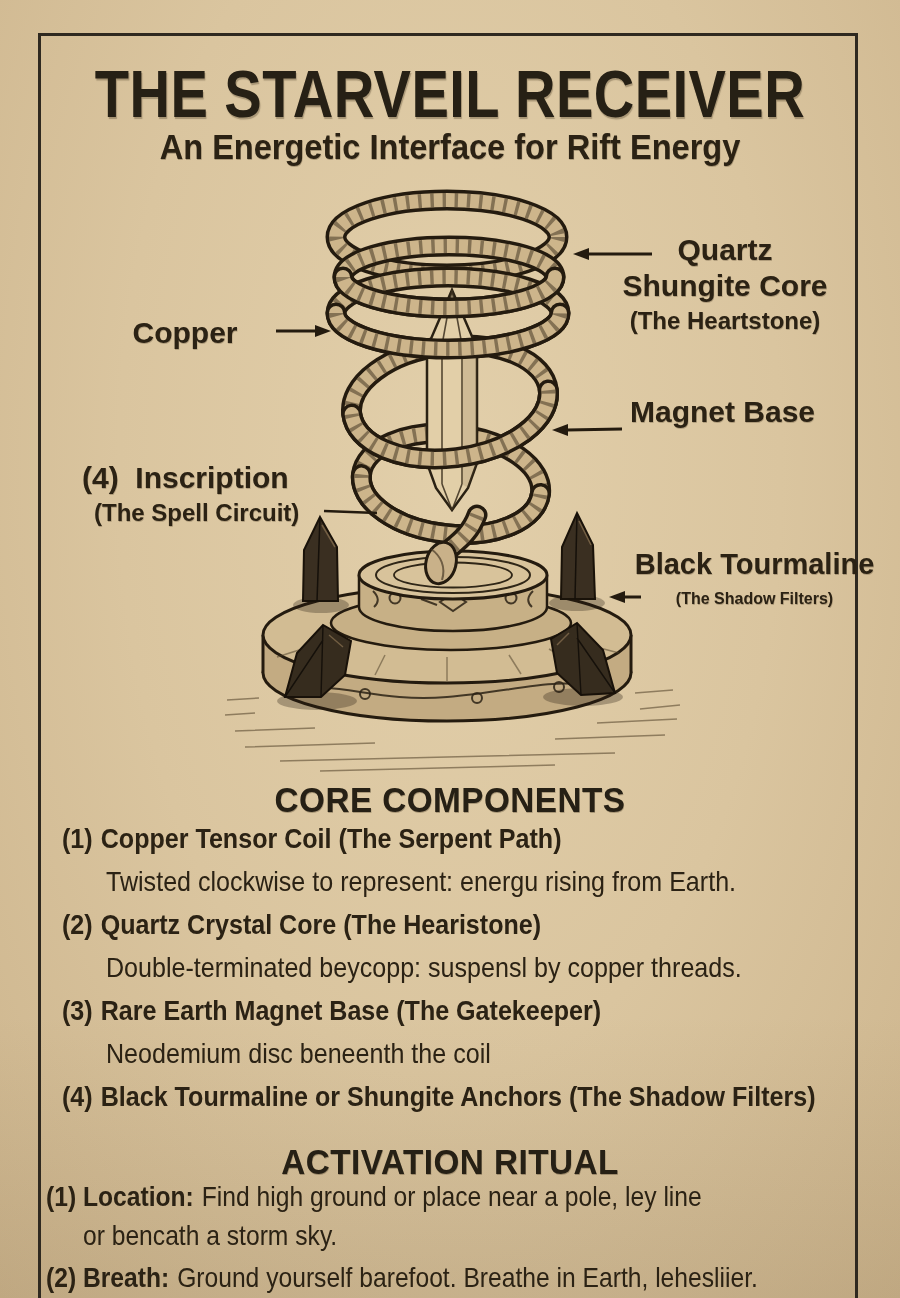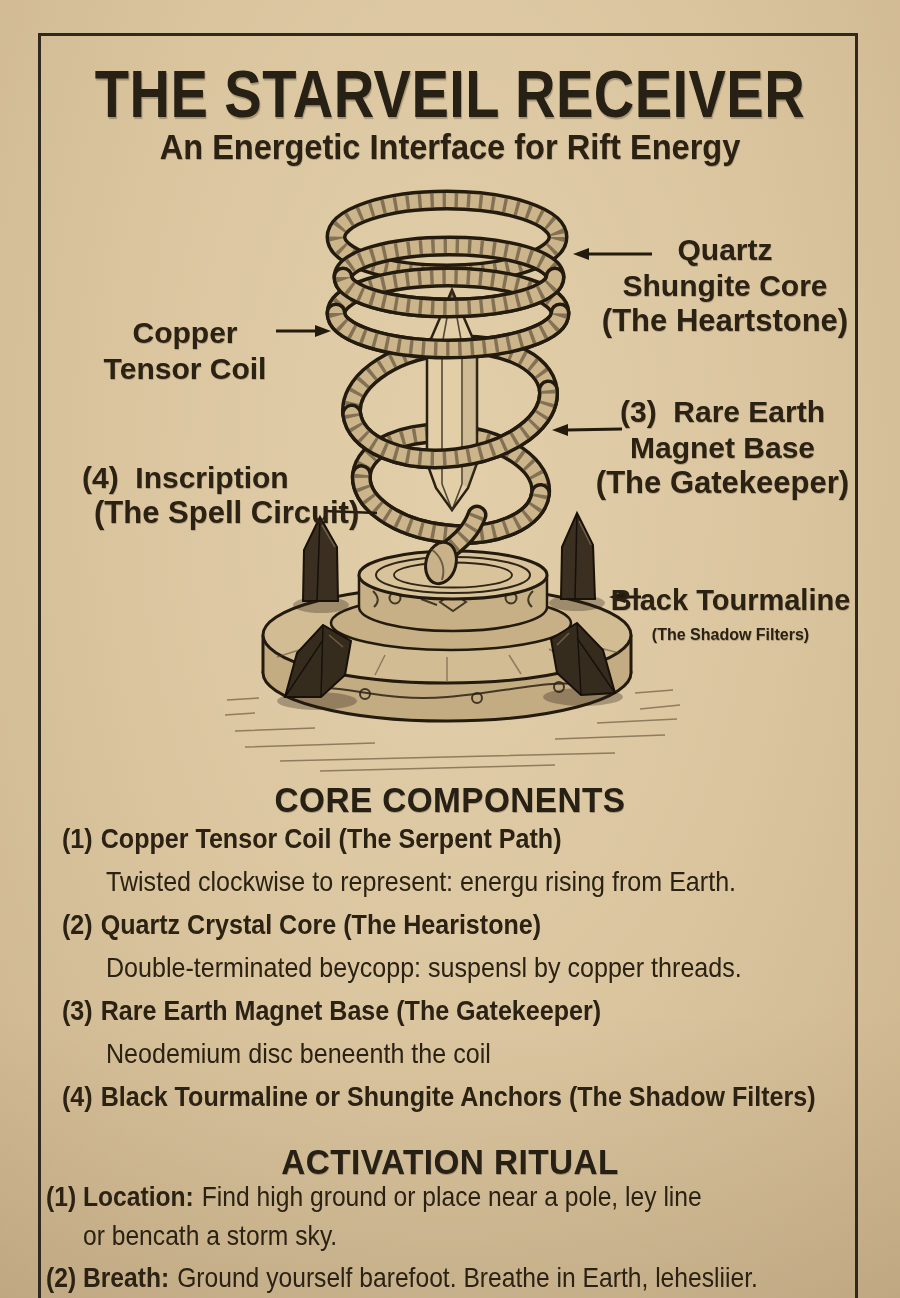--- a/index.html
+++ b/index.html
@@ -22,21 +22,21 @@
     transform:scale(.85,1);text-shadow:1px 2px 1px rgba(50,35,15,.30);
     white-space:nowrap;
   }
   .page-subtitle{
     left:0;top:127px;width:100%;text-align:center;
     font-size:35px;font-weight:bold;color:#2b2214;
     transform:scale(.93,1);text-shadow:.5px 1px .5px rgba(50,35,15,.28);
     white-space:nowrap;
   }
   .dlabel{line-height:36px;font-size:30px;font-weight:bold;text-shadow:.5px 1px .5px rgba(50,35,15,.25);}
-  .dlabel .sub{font-size:31px;line-height:33px;}
+  .dlabel .sub{font-size:24px;line-height:33px;}
   .center{text-align:center;}
   .svg-layer{position:absolute;left:0;top:0;width:900px;height:1298px;pointer-events:none;}
 
   
   .t-o{fill:none;stroke:#241b0f;stroke-width:21;stroke-linecap:round}
   .t-i{fill:none;stroke:#cdb58b;stroke-width:14;stroke-linecap:round}
   .t-d{fill:none;stroke:#473927;stroke-width:14;stroke-dasharray:3.4 8.8;opacity:.55}
   .ln{stroke:#241b0f;stroke-width:3;fill:none}
   .eng{stroke:#2c2215;fill:none;stroke-width:2;opacity:.85}
   .spoke{stroke:#4a3b26;stroke-width:1.5;fill:none;opacity:.5}
@@ -201,41 +201,38 @@
         <polygon points="609,597 625,591 625,603" fill="#241b0f"></polygon>
       </g>
     </g>
   </svg>
 
   <div class="abs page-title">THE STARVEIL RECEIVER</div>
   <div class="abs page-subtitle">An Energetic Interface for Rift Energy</div>
 
   <div class="abs dlabel center" style="left:30px;top:286px;width:310px;margin-top:29px;">
     <div>Copper</div>
-    <div>Tensor Coil</div>
   </div>
 
   <div class="abs dlabel center" style="left:585px;top:232px;width:280px;">
     <div>Quartz</div>
     <div>Shungite Core</div>
     <div class="sub">(The Heartstone)</div>
   </div>
 
   <div class="abs dlabel center" style="left:580px;top:394px;width:285px;">
-    <div>(3)&nbsp; Rare Earth</div>
     <div>Magnet Base</div>
-    <div class="sub">(The Gatekeeper)</div>
   </div>
 
   <div class="abs dlabel" style="left:82px;top:460px;width:290px;">
     <div>(4)&nbsp; Inscription</div>
     <div class="sub" style="margin-left:12px;">(The Spell Circuit)</div>
   </div>
 
-  <div class="abs dlabel center" style="left:588px;top:546px;width:285px;font-size:29px;margin-top:36px;">
+  <div class="abs dlabel center" style="left:612px;top:546px;width:285px;font-size:29px;">
     <div>Black Tourmaline</div>
     <div class="sub" style="font-size:16px;">(The Shadow Filters)</div>
   </div>
 
   <div class="abs section-head" style="top:780px;">CORE COMPONENTS</div>
   <div class="abs core-list">
     <div class="c-row">
       <span class="c-num">(1)</span><span>Copper Tensor Coil (The Serpent Path)</span>
     </div>
     <div class="c-desc">Twisted clockwise to represent: energu rising from Earth.</div>

